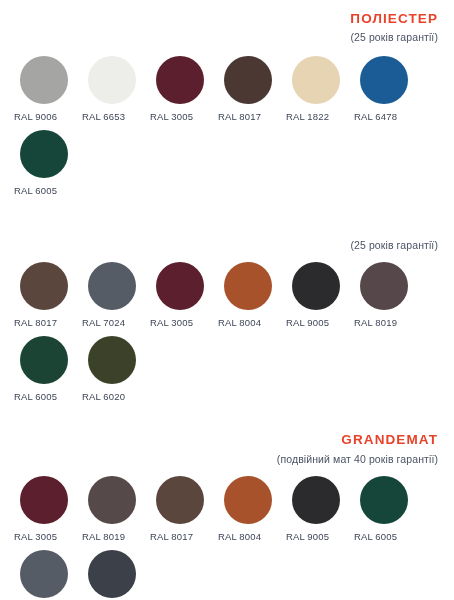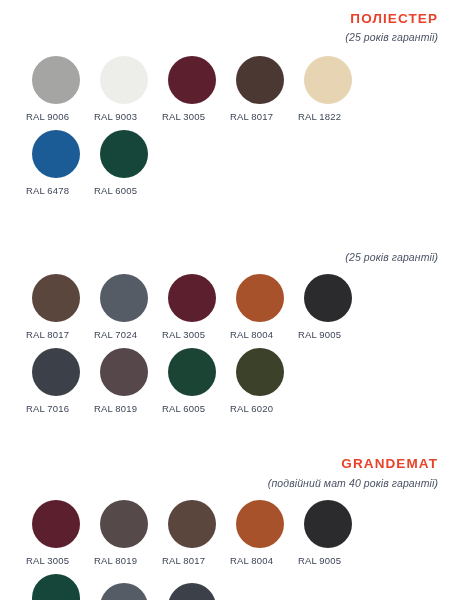--- a/index.html
+++ b/index.html
@@ -34,26 +34,25 @@
     color: #e8432a;
     line-height: 1.2;
     margin: 0;
   }
   .section-subtitle {
     font-size: 10.5px;
     color: #4a5263;
     line-height: 1.3;
     margin: 4px 0 0 0;
     letter-spacing: 0.1px;
-    font-style: italic;
   }
   .swatch-grid {
     display: flex;
     flex-wrap: wrap;
-    margin: 12px;
+    margin: 0;
     padding: 0;
     align-items: center;
   }
   .swatch {
     width: 68px;
     margin: 0 0 8px 0;
     display: flex;
     flex-direction: column;
     align-items: flex-start;
   }
@@ -89,21 +88,21 @@
       <div class="section-title">ПОЛІЕСТЕР</div>
       <div class="section-subtitle">(25 років гарантії)</div>
     </div>
     <div class="swatch-grid">
         <div class="swatch">
           <span class="swatch-dot" style="background: rgb(165, 165, 164);"></span>
           <span class="swatch-label">RAL 9006</span>
         </div>
         <div class="swatch">
           <span class="swatch-dot" style="background: rgb(237, 238, 233);"></span>
-          <span class="swatch-label">RAL 9003</span>
+          <span class="swatch-label">RAL 6653</span>
         </div>
         <div class="swatch">
           <span class="swatch-dot" style="background: rgb(92, 31, 46);"></span>
           <span class="swatch-label">RAL 3005</span>
         </div>
         <div class="swatch">
           <span class="swatch-dot" style="background: rgb(75, 56, 50);"></span>
           <span class="swatch-label">RAL 8017</span>
         </div>
         <div class="swatch">
@@ -138,24 +137,20 @@
           <span class="swatch-dot" style="background: rgb(92, 31, 46);"></span>
           <span class="swatch-label">RAL 3005</span>
         </div>
         <div class="swatch">
           <span class="swatch-dot" style="background: rgb(168, 82, 44);"></span>
           <span class="swatch-label">RAL 8004</span>
         </div>
         <div class="swatch">
           <span class="swatch-dot" style="background: rgb(43, 43, 45);"></span>
           <span class="swatch-label">RAL 9005</span>
-        </div>
-        <div class="swatch">
-          <span class="swatch-dot" style="background: rgb(59, 64, 73);"></span>
-          <span class="swatch-label">RAL 7016</span>
         </div>
         <div class="swatch">
           <span class="swatch-dot" style="background: rgb(85, 71, 74);"></span>
           <span class="swatch-label">RAL 8019</span>
         </div>
         <div class="swatch">
           <span class="swatch-dot" style="background: rgb(27, 68, 52);"></span>
           <span class="swatch-label">RAL 6005</span>
         </div>
         <div class="swatch">

